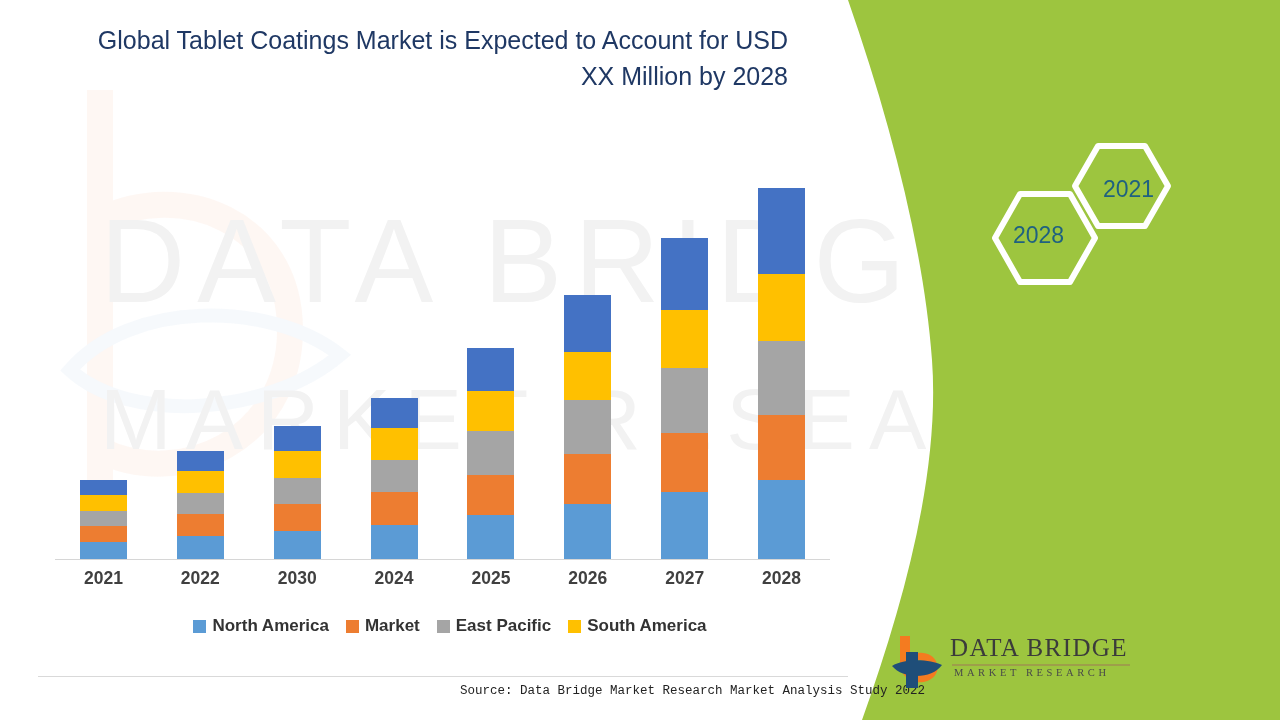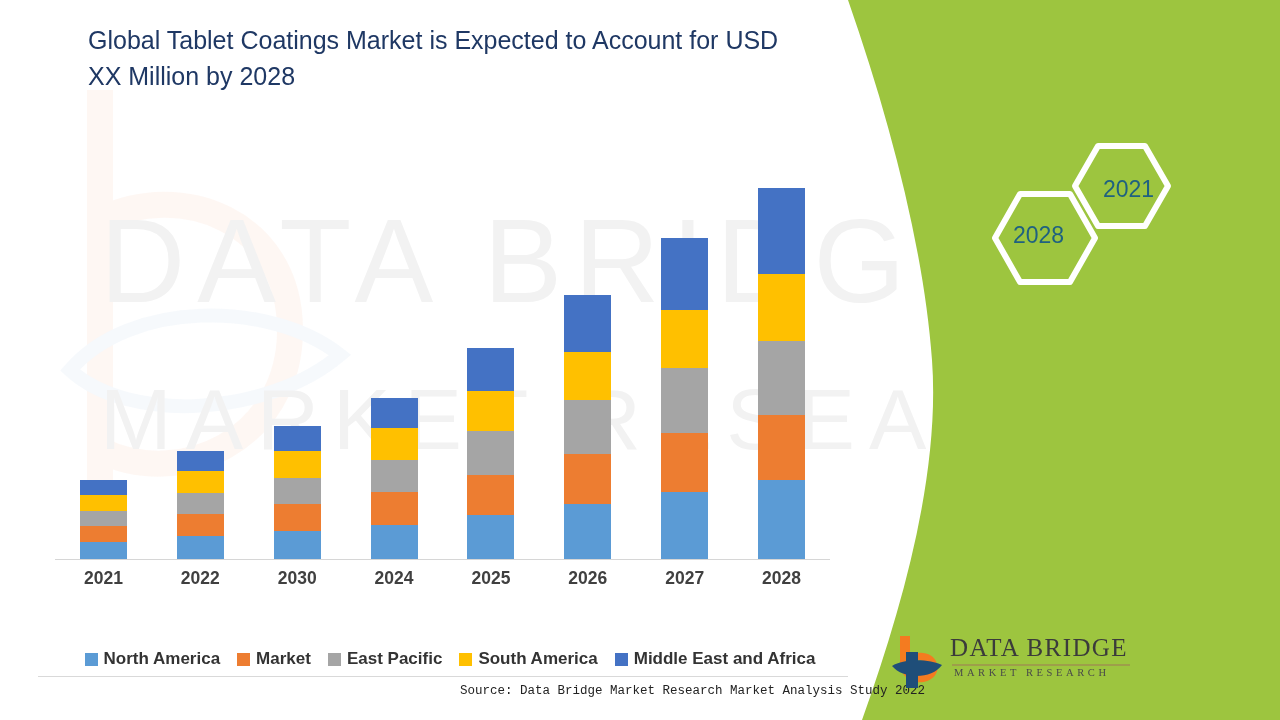--- a/index.html
+++ b/index.html
@@ -23,41 +23,41 @@
             text-align:right;color:#ffffff;font-size:21.5px;line-height:1.45;
             font-weight:400;}
   .hexwrap{position:absolute;left:985px;top:138px;width:200px;height:150px;}
   .hex-label{position:absolute;color:#1F6180;font-size:23px;font-weight:400;}
   .hex-2021{left:118px;top:38px;}
   .hex-2028{left:28px;top:84px;}
   .dbmr{position:absolute;left:955px;top:310px;width:315px;text-align:center;
         color:#1F6180;font-size:23.5px;line-height:1.42;letter-spacing:.4px;}
 
   
-  .headline{position:absolute;left:88px;top:22px;width:700px;text-align:left;
+  .headline{position:absolute;left:88px;top:22px;width:700px;text-align:right;
             color:#1F3864;font-size:25px;line-height:1.45;font-weight:400;}
 
   
   .chart{position:absolute;left:55px;top:160px;width:775px;height:400px;}
   .baseline{position:absolute;left:0;bottom:0;width:775px;height:1px;
             background:#d6d6d6;}
   .bars{position:absolute;left:0;bottom:1px;width:775px;height:399px;
         display:flex;align-items:flex-end;}
   .bar-col{flex:1 1 0;display:flex;flex-direction:column;
            justify-content:flex-end;align-items:center;height:100%;}
   .bar{width:47px;display:flex;flex-direction:column-reverse;}
   .seg{width:100%;}
 
   .xaxis{position:absolute;left:55px;top:568px;width:775px;display:flex;}
   .xtick{flex:1 1 0;text-align:center;color:#404040;font-size:17.5px;
          font-weight:700;}
 
   
   .legend{position:absolute;left:55px;top:616px;width:790px;display:flex;
-          align-items:center;justify-content:center;gap:17px;margin-top:33px;}
+          align-items:center;justify-content:center;gap:17px;}
   .lg-item{display:flex;align-items:center;gap:6px;}
   .lg-sw{width:13px;height:13px;display:block;}
   .lg-tx{color:#333333;font-size:17px;font-weight:700;white-space:nowrap;}
 
   
   .footer-line{position:absolute;left:38px;top:676px;width:810px;height:1px;
                background:#d9d9d9;}
   .dmca{position:absolute;left:55px;top:684px;color:#222;font-size:12.5px;
         font-family:"Liberation Serif",serif;font-weight:700;white-space:nowrap;}
   .source{position:absolute;left:460px;top:684px;color:#222;font-size:12.5px;
@@ -206,24 +206,20 @@
         <span class="lg-tx">Market</span>
       </div>
       <div class="lg-item">
         <span class="lg-sw" style="background: rgb(165, 165, 165);"></span>
         <span class="lg-tx">East Pacific</span>
       </div>
       <div class="lg-item">
         <span class="lg-sw" style="background: rgb(255, 192, 0);"></span>
         <span class="lg-tx">South America</span>
       </div>
-      <div class="lg-item">
-        <span class="lg-sw" style="background: rgb(68, 114, 196);"></span>
-        <span class="lg-tx">Middle East and Africa</span>
-      </div>
     </div>
 
   <div class="footer-line"></div>
   <div class="source">Source: Data Bridge Market Research Market Analysis Study 2022</div>
 
   <div class="logo">
     <svg width="58" height="62" viewBox="0 0 58 62">
       <path d="M8 4 L20 4 L20 24 C28 18 44 20 47 32 C50 44 38 52 26 50
                C16 48 10 40 10 32 L10 4 Z M20 30 L20 42 C28 43 36 40 36 34
                C36 28 28 27 20 30 Z" fill="#F47B20"></path>

